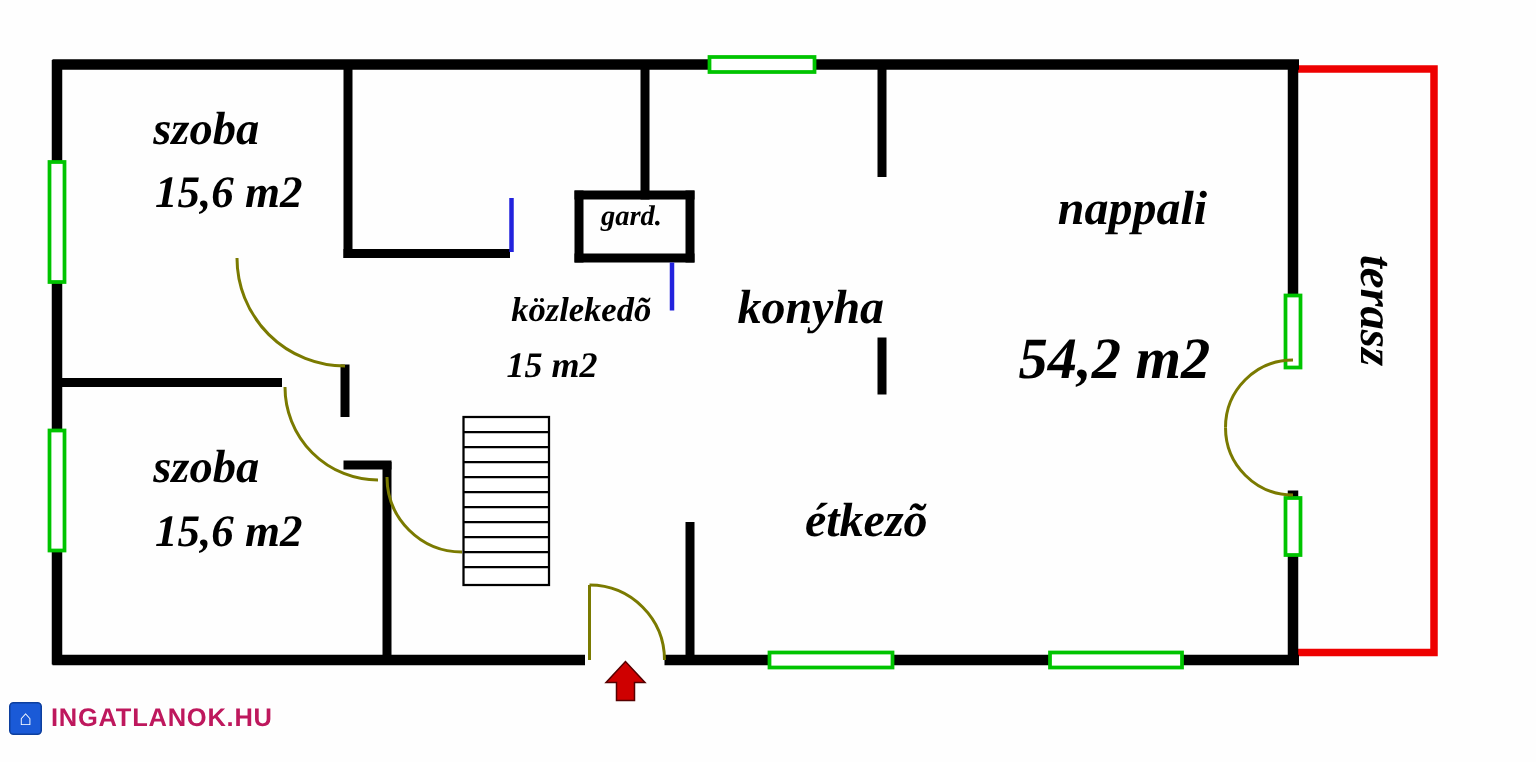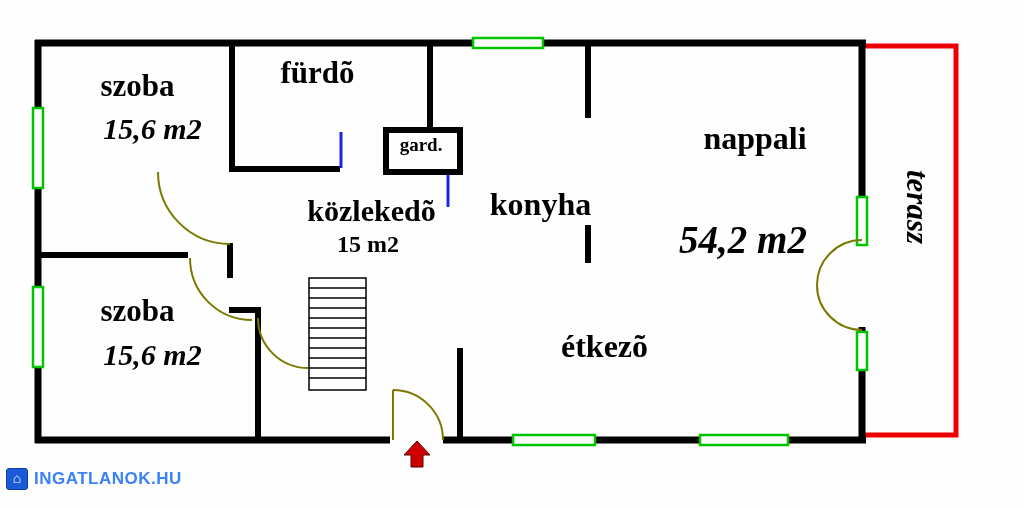--- a/index.html
+++ b/index.html
@@ -11,20 +11,21 @@
     font-family:"Liberation Serif", serif;
   }
   #plan-svg{position:absolute;left:0;top:0;}
   .lbl{
     position:absolute;
     font-family:"Liberation Serif", serif;
     font-weight:bold;
     color:#000;
     text-align:center;
     white-space:nowrap;
+    font-style:italic;
   }
   .area{font-style:italic;}
   .rot{
     transform:rotate(90deg);
     transform-origin:center center;
   }
   #watermark{
     position:absolute;
     left:6px;top:468px;
     display:flex;align-items:center;gap:6px;
@@ -36,21 +37,21 @@
     border-radius:3px;
     color:#fff;
     font-size:14px;line-height:19px;
     text-align:center;
     font-family:"Liberation Sans", sans-serif;
   }
   #wm-text{
     font-family:"Liberation Sans", sans-serif;
     font-weight:bold;
     font-size:17px;
-    color:#3b82f6;
+    color:#be185d;
     letter-spacing:0.5px;
     text-shadow:1px 1px 0 #ffffff;
   }
 </style>
 </head>
 <body>
 
 <div id="stage">
 
   <svg id="plan-svg" width="1024" height="508" viewBox="0 0 1024 508">
@@ -120,33 +121,32 @@
       <line x1="309" y1="368" x2="366" y2="368"></line>
       <line x1="309" y1="378" x2="366" y2="378"></line>
     </g>
 
     <polygon points="417,441 404,455 411,455 411,467 423,467 423,455 430,455" fill="#cf0000" stroke="#550000" stroke-width="1"></polygon>
   </svg>
 
   <div class="lbl" style="left:55px;top:68px;width:165px;font-size:31px">szoba</div>
   <div class="lbl area" style="left:55px;top:112px;width:195px;font-size:30px">15,6 m2</div>
 
-  <div class="lbl" style="left:235px;top:55px;width:165px;font-size:31px">fürdõ</div>
 
   <div class="lbl" style="left:388px;top:134px;width:66px;font-size:19px">gard.</div>
 
-  <div class="lbl" style="left:289px;top:194px;width:165px;font-size:30px">közlekedõ</div>
+  <div class="lbl" style="left:305px;top:194px;width:165px;font-size:23px">közlekedõ</div>
   <div class="lbl" style="left:303px;top:231px;width:130px;font-size:24px">15 m2</div>
 
   <div class="lbl" style="left:650px;top:120px;width:210px;font-size:32px">nappali</div>
 
   <div class="lbl" style="left:448px;top:186px;width:185px;font-size:32px">konyha</div>
   <div class="lbl area" style="left:638px;top:217px;width:210px;font-size:39px">54,2 m2</div>
 
-  <div class="lbl" style="left:502px;top:328px;width:205px;font-size:32px">étkezõ</div>
+  <div class="lbl" style="left:475px;top:328px;width:205px;font-size:32px">étkezõ</div>
 
   <div class="lbl" style="left:55px;top:293px;width:165px;font-size:31px">szoba</div>
   <div class="lbl area" style="left:55px;top:338px;width:195px;font-size:30px">15,6 m2</div>
 
 
   <div class="lbl area rot" style="left:857px;top:187px;width:120px;height:40px;line-height:40px;font-size:31px">terasz</div>
 
 
   <div id="watermark">
     <div id="wm-logo">⌂</div>

